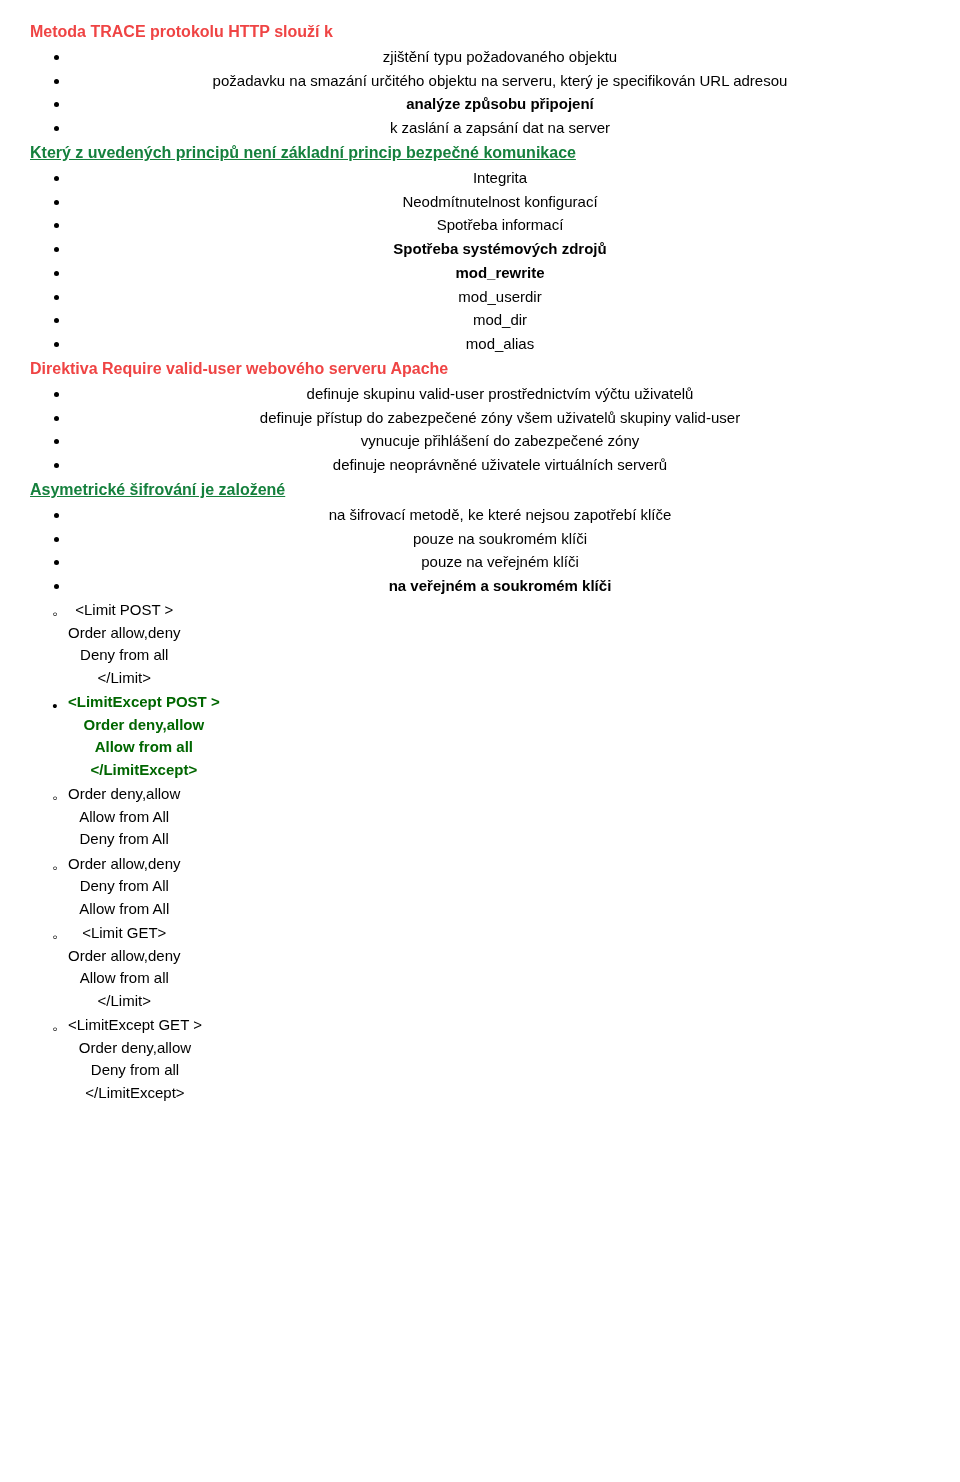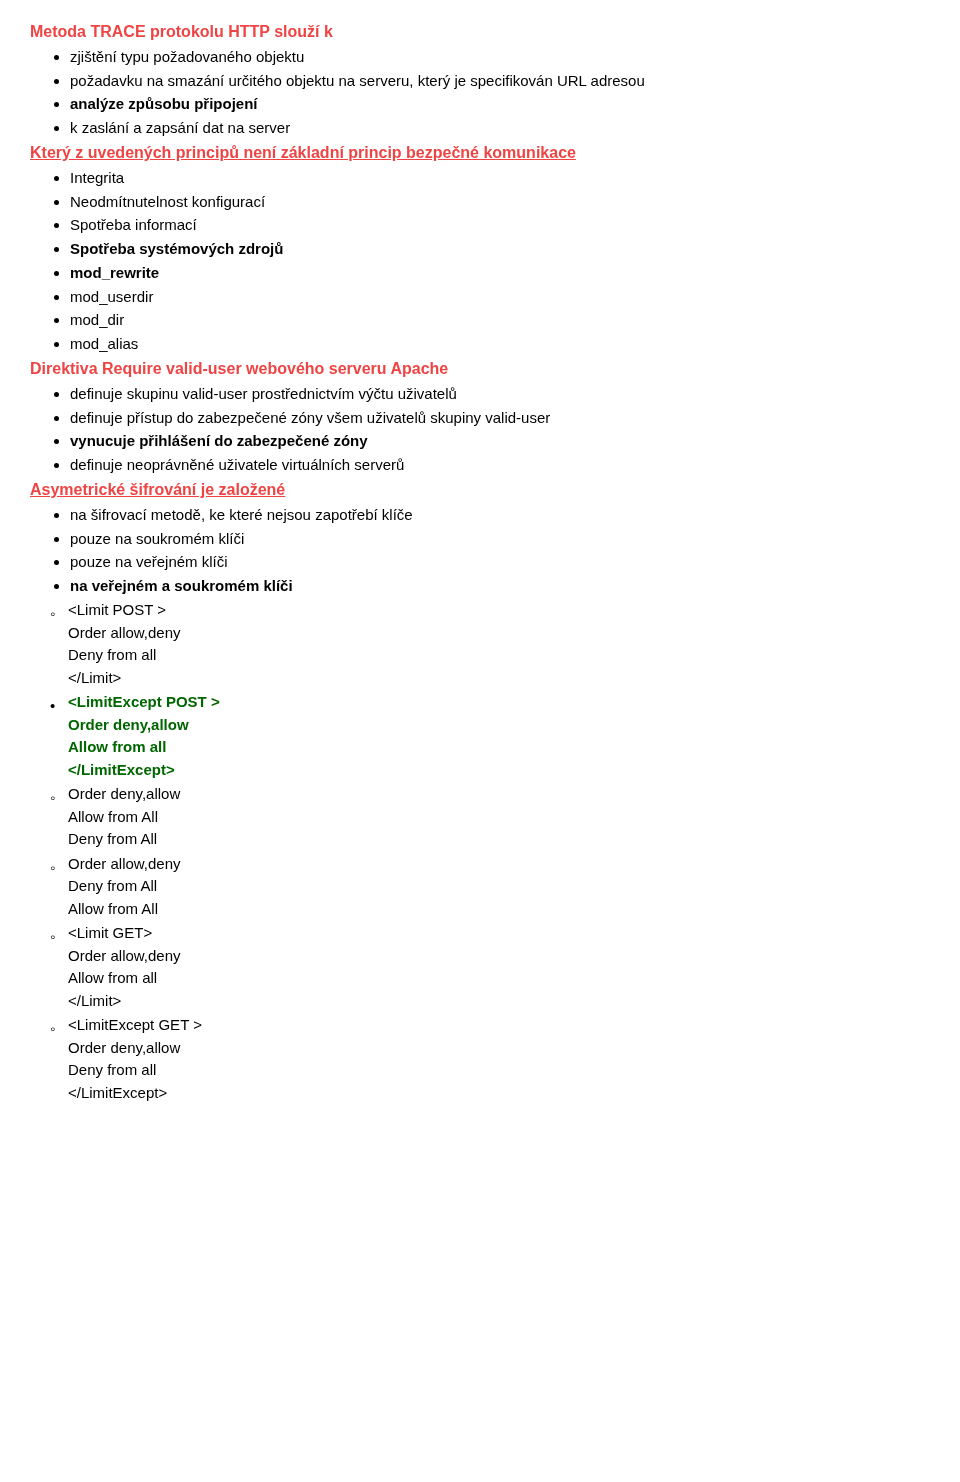--- a/index.html
+++ b/index.html
@@ -14,29 +14,30 @@
       background: #fff;
       padding: 20px 30px;
       line-height: 1.5;
     }
     .heading-blue {
       color: #ef4444;
       font-weight: bold;
       font-size: 16px;
     }
     .heading-green {
-      color: #ef4444;
+      color: #15803d;
       font-weight: bold;
       font-size: 16px;
       text-decoration: underline;
     }
     ul {
       list-style: disc;
       padding-left: 40px;
       margin: 2px 0;
+      text-align: center;
     }
     li {
       margin: 1px 0;
       color: #000;
     }
   </style>
 </head>
 <body>
 
 <div>
@@ -65,21 +66,21 @@
     <li>mod_userdir</li>
     <li>mod_dir</li>
     <li>mod_alias</li>
   </ul>
 
   <p class="heading-blue">Direktiva Require valid-user webového serveru Apache</p>
 
   <ul>
     <li>definuje skupinu valid-user prostřednictvím výčtu uživatelů</li>
     <li>definuje přístup do zabezpečené zóny všem uživatelů skupiny valid-user</li>
-    <li style="font-weight:bold;">vynucuje přihlášení do zabezpečené zóny</li>
+    <li style="font-weight:normal;">vynucuje přihlášení do zabezpečené zóny</li>
     <li>definuje neoprávněné uživatele virtuálních serverů</li>
   </ul>
 
   <p class="heading-green">Asymetrické šifrování je založené</p>
 
   <ul>
     <li>na šifrovací metodě, ke které nejsou zapotřebí klíče</li>
     <li>pouze na soukromém klíči</li>
     <li>pouze na veřejném klíči</li>
     <li style="font-weight:bold;">na veřejném a soukromém klíči</li>

